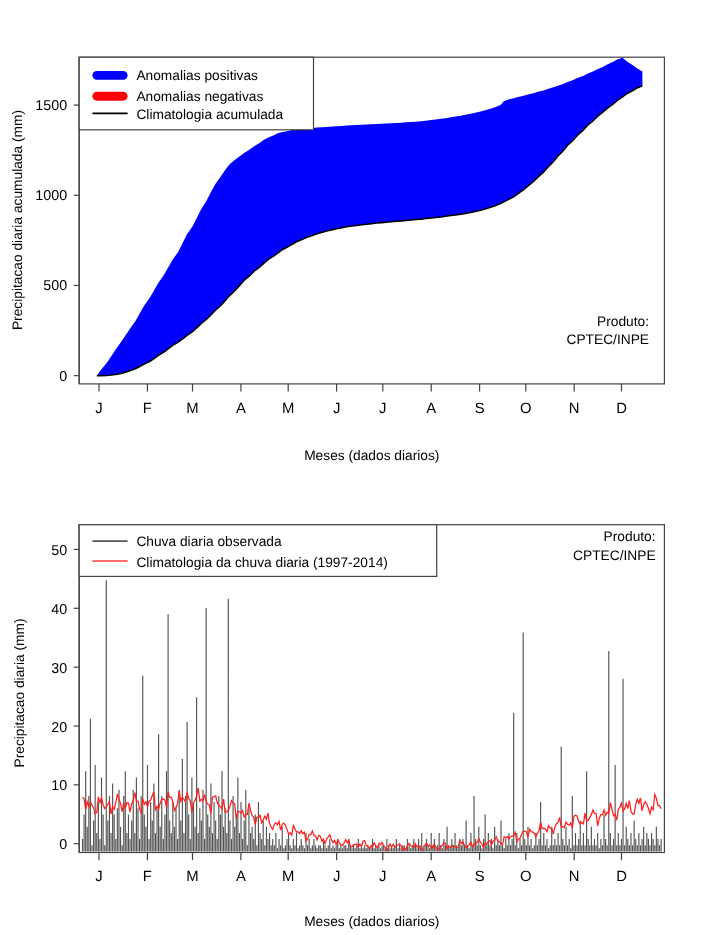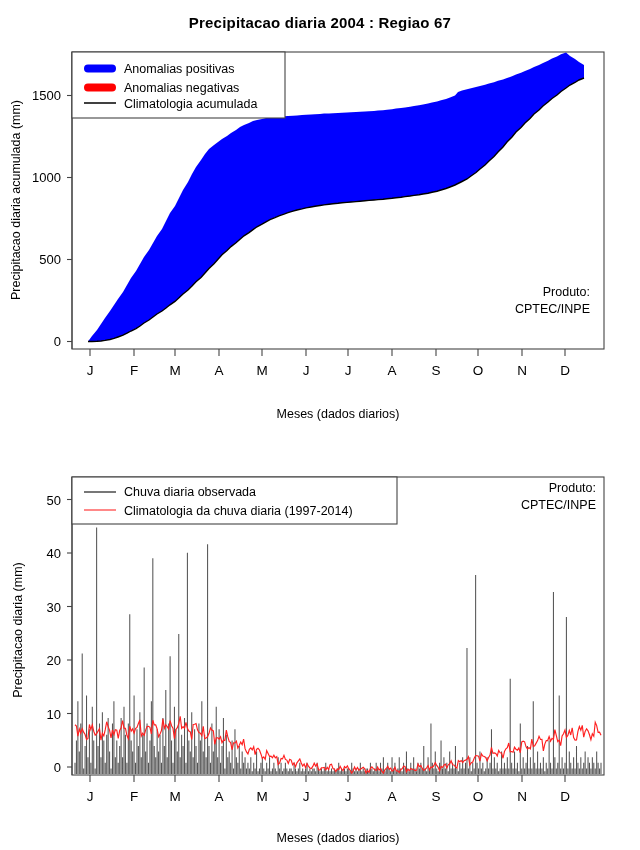--- a/index.html
+++ b/index.html
@@ -12,21 +12,20 @@
   .tick-lab{font-size:13px;font-family:"Liberation Sans",sans-serif;fill:#000;}
   .mon-lab{font-size:13.5px;font-family:"Liberation Sans",sans-serif;fill:#000;}
   .legend-lab{font-size:12.5px;font-family:"Liberation Sans",sans-serif;fill:#000;}
   .produto{font-size:12.5px;font-family:"Liberation Sans",sans-serif;fill:#000;}
 </style>
 </head>
 <body>
 
 <div id="root">
 
-  <div class="title">Precipitacao diaria 2004 : Regiao 67</div>
 
   <div class="panel" style="left:0;top:0;width:640px;height:430px;">
     <svg width="640" height="430" viewBox="0 0 640 430">
 
       <text class="axis-title" transform="translate(20,200) rotate(-90)" text-anchor="middle">Precipitacao diaria acumulada (mm)</text>
 
       <g>
         <line x1="72" y1="52" x2="72" y2="349" stroke="#444" stroke-width="1.1"></line>
         <line x1="67" y1="341.5" x2="72" y2="341.5" stroke="#444" stroke-width="1.1"></line>
         <line x1="67" y1="259.5" x2="72" y2="259.5" stroke="#444" stroke-width="1.1"></line>

